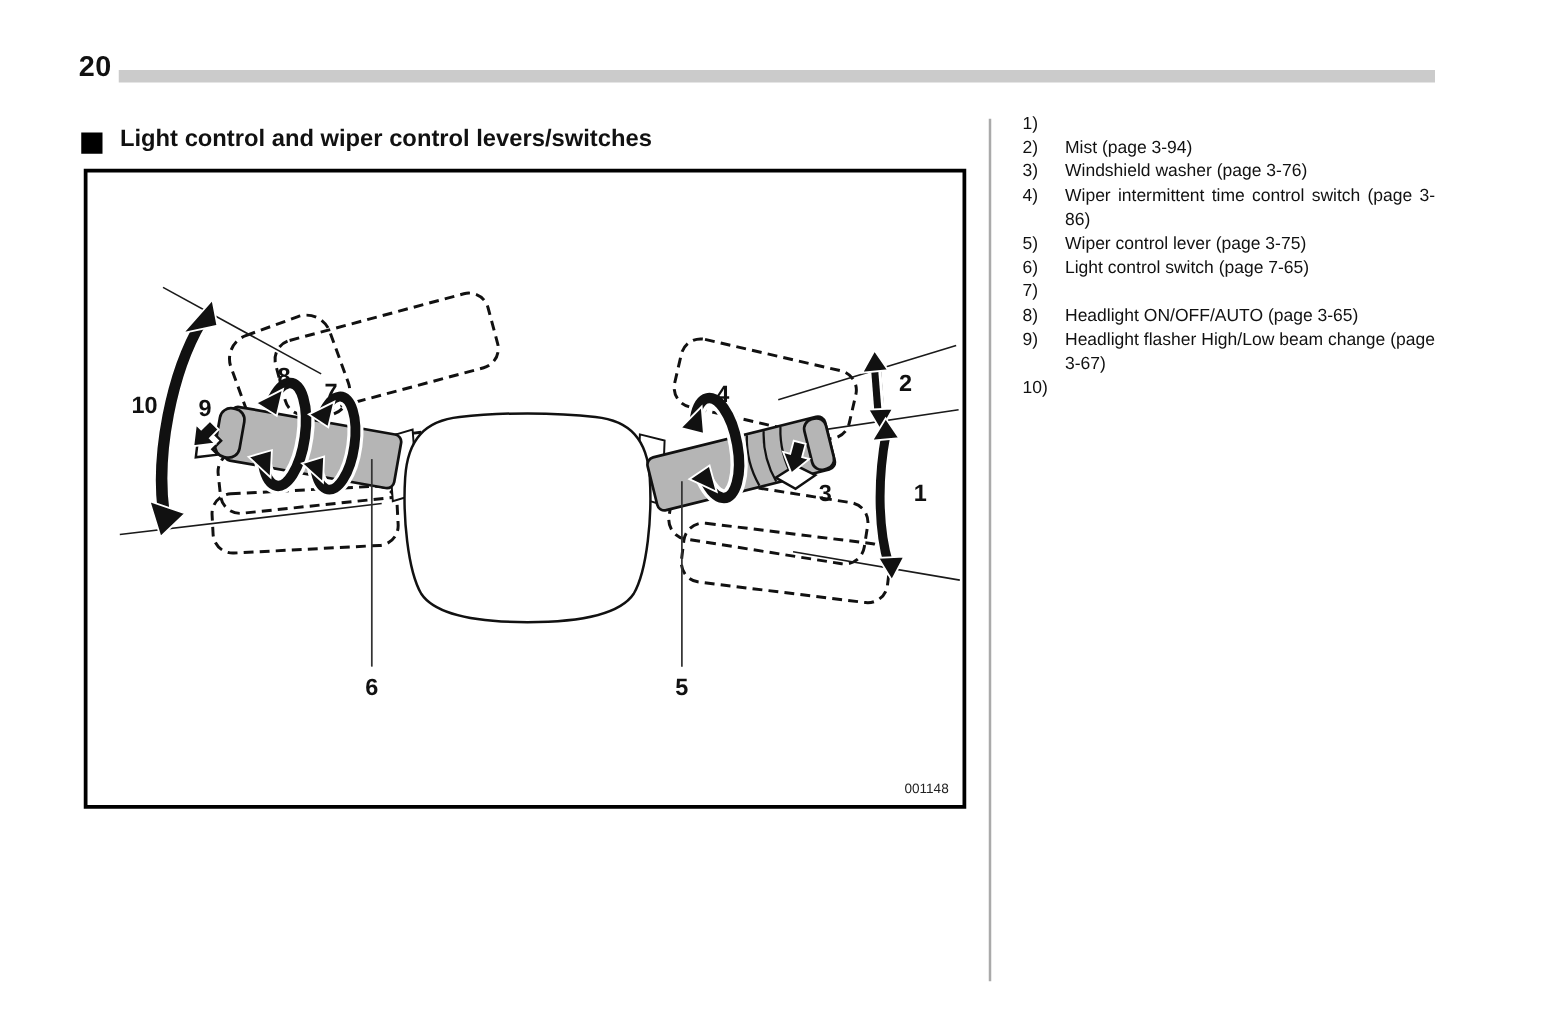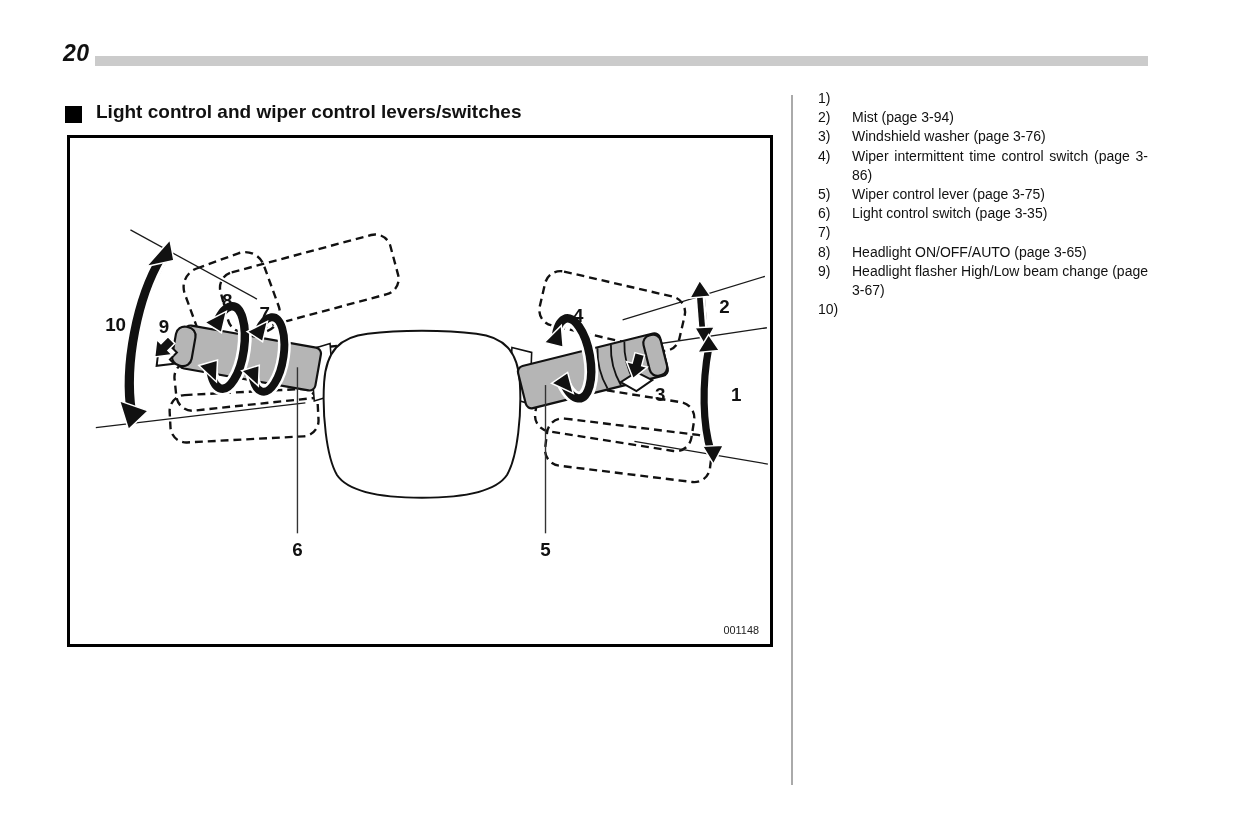--- a/index.html
+++ b/index.html
@@ -1,19 +1,19 @@
 <!DOCTYPE html>
 <html><head>
 <meta charset="utf-8">
 <style>
   * { margin:0; padding:0; box-sizing:border-box; }
   html,body { width:1241px; height:827px; background:#fff; font-family:"Liberation Sans", sans-serif; color:#111; }
   .page { position:relative; width:1241px; height:827px; background:#fff; overflow:hidden; }
 
-  .page-number { position:absolute; left:63px; top:40px; font-size:23px; font-weight:bold; letter-spacing:0.5px;font-style:italic; }
+  .page-number { position:absolute; left:63px; top:40px; font-size:23px; font-weight:bold; letter-spacing:0.5px; }
   .header-rule { position:absolute; left:95px; top:56px; width:1053px; height:10px; background:#cbcbcb; }
 
   .section-heading { position:absolute; left:65px; top:101px; display:flex; align-items:flex-end; gap:14px; font-size:19px; font-weight:bold; white-space:nowrap; }
   .bullet-square { width:17px; height:17px; background:#000; margin-top:3px; flex:none; }
 
   .figure-frame { position:absolute; left:67px; top:135px; width:706px; height:512px; border:3px solid #000; background:#fff; }
   .figure-frame svg { display:block; width:700px; height:506px; }
 
   .col-divider { position:absolute; left:791px; top:95px; width:2px; height:690px; background:#aaa; }
 
@@ -180,21 +180,21 @@
     <div class="legend-row">
       <span class="legend-num">4)</span>
       <span class="legend-text">Wiper intermittent time control switch (page 3-86)</span>
     </div>
     <div class="legend-row">
       <span class="legend-num">5)</span>
       <span class="legend-text">Wiper control lever (page 3-75)</span>
     </div>
     <div class="legend-row">
       <span class="legend-num">6)</span>
-      <span class="legend-text">Light control switch (page 3-35)</span>
+      <span class="legend-text">Light control switch (page 7-65)</span>
     </div>
     <div class="legend-row">
       <span class="legend-num">7)</span>
     </div>
     <div class="legend-row">
       <span class="legend-num">8)</span>
       <span class="legend-text">Headlight ON/OFF/AUTO (page 3-65)</span>
     </div>
     <div class="legend-row">
       <span class="legend-num">9)</span>

